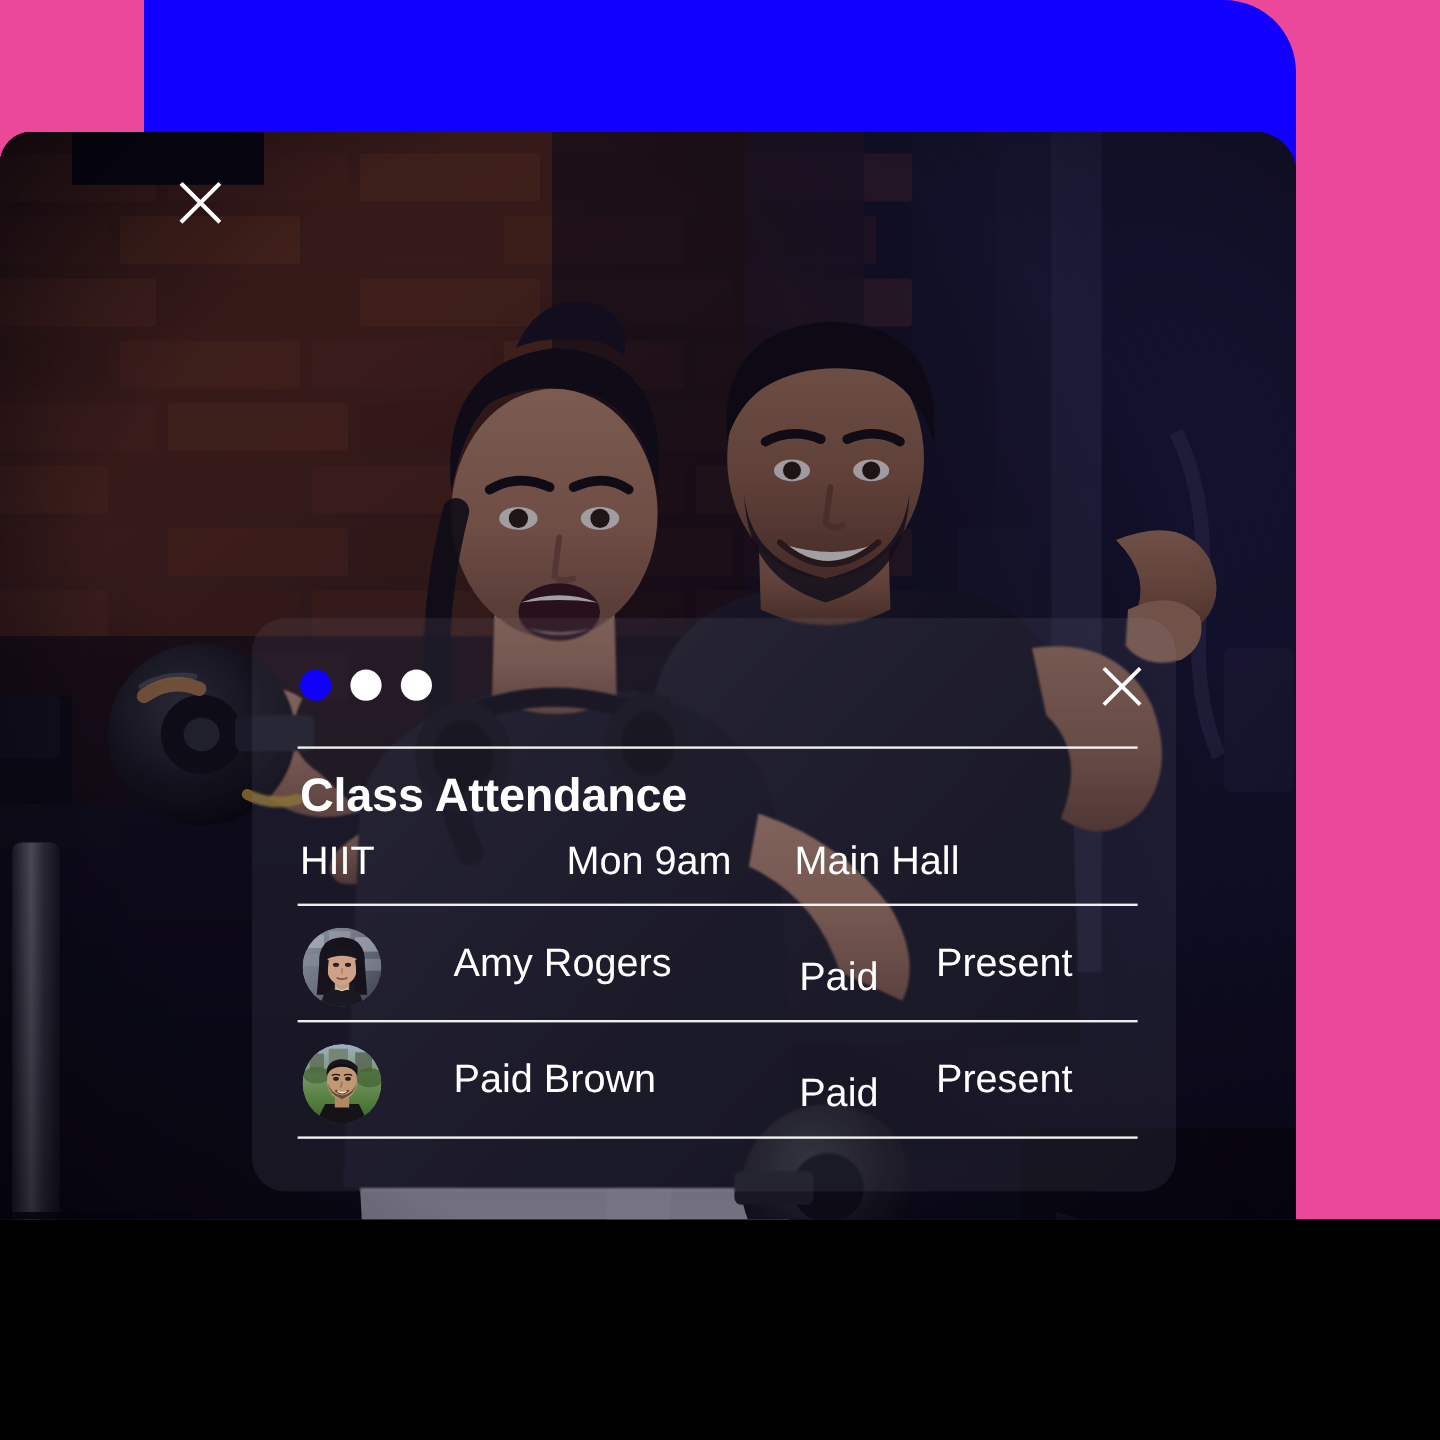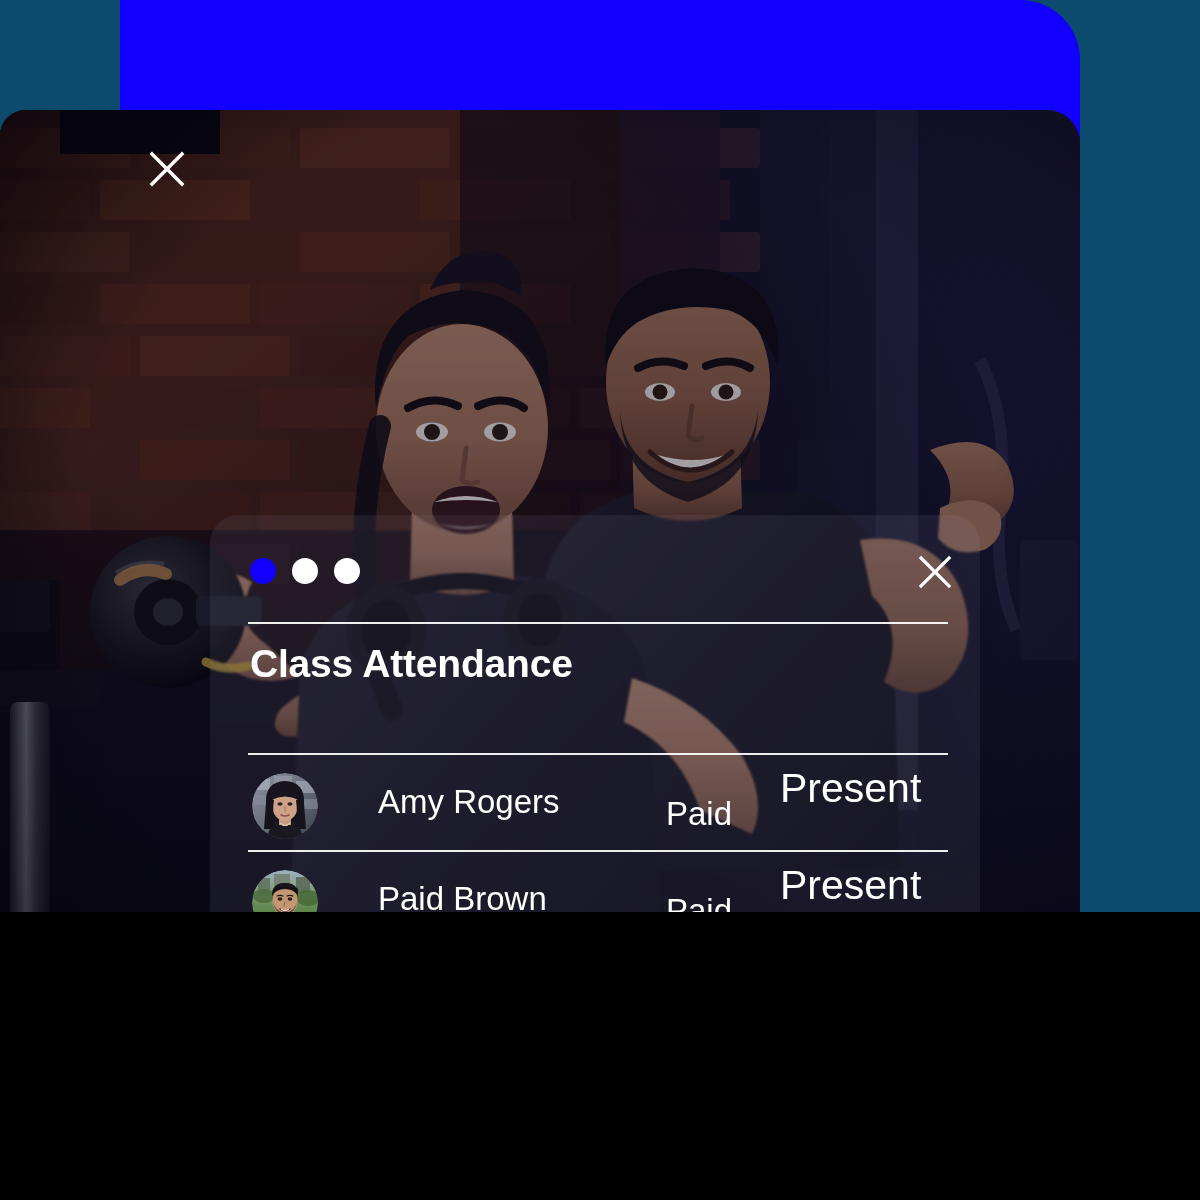--- a/index.html
+++ b/index.html
@@ -12,22 +12,22 @@
     width: 1200px;
     height: 1200px;
     overflow: hidden;
     font-family: "Liberation Sans", sans-serif;
     -webkit-font-smoothing: antialiased;
   }
 
   #stage {
     position: relative;
     width: 1200px;
-    height: 912px;
-    background: #0c4a6e;
+    height: 1016px;
+    background: #ec4899;
     overflow: hidden;
   }
 
   
   #blue-panel {
     position: absolute;
     left: 120px;
     top: 0px;
     width: 960px;
     height: 1080px;
@@ -187,22 +187,22 @@
     left: 418px;
     top: 26px;
     font-size: 33px;
     color: #ffffff;
     white-space: nowrap;
     margin-top: 12px;
   }
   .row-attendance {
     position: absolute;
     left: 532px;
-    top: 8px;
-    font-size: 41px;
+    top: 26px;
+    font-size: 33px;
     color: #ffffff;
     white-space: nowrap;
   }
 </style>
 </head>
 <body>
 
 <div id="stage">
 
   <div id="blue-panel"></div>
@@ -473,20 +473,25 @@
         <svg viewBox="0 0 38 38">
           <line x1="5" y1="5" x2="33" y2="33" stroke="#ffffff" stroke-width="3.2" stroke-linecap="square"></line>
           <line x1="33" y1="5" x2="5" y2="33" stroke="#ffffff" stroke-width="3.2" stroke-linecap="square"></line>
         </svg>
       </div>
 
       <div class="rule" id="rule-top"></div>
 
       <div id="card-title">Class Attendance</div>
 
+      <div id="meta-row">
+        <div class="meta-cell" id="meta-class">HIIT</div>
+        <div class="meta-cell" id="meta-time">Mon 9am</div>
+        <div class="meta-cell" id="meta-room">Main Hall</div>
+      </div>
 
       <div class="rule" id="rule-header"></div>
 
       <div class="att-row" id="att-row-0">
         <div class="avatar">
           <svg viewBox="0 0 66 66">
             <defs>
               <linearGradient id="amyBg" x1="0" y1="0" x2="1" y2="1">
                 <stop offset="0%" stop-color="#8e93a0"></stop>
                 <stop offset="45%" stop-color="#6d7280"></stop>

